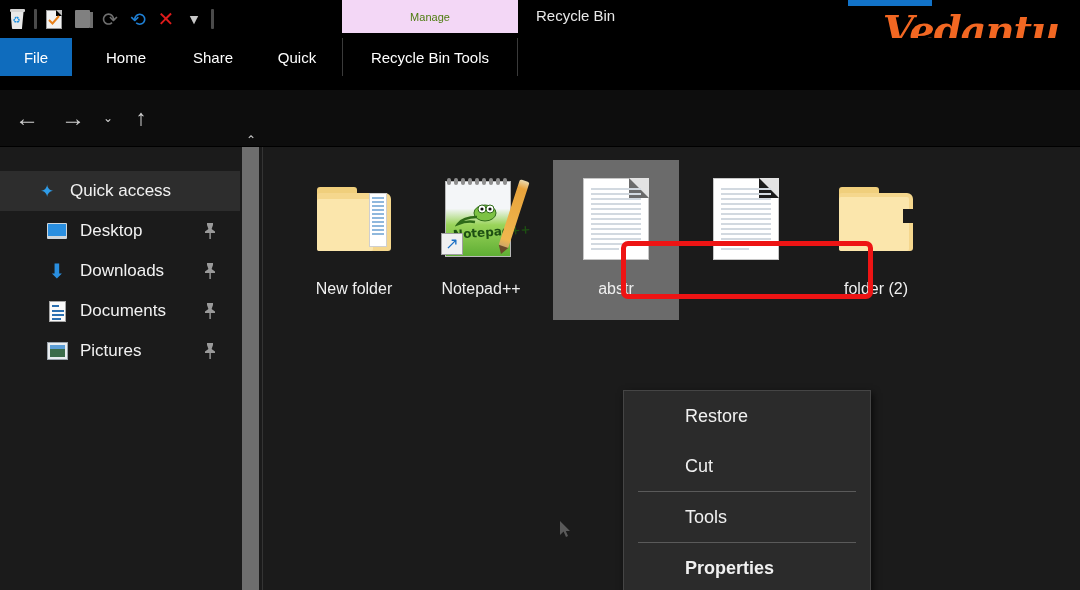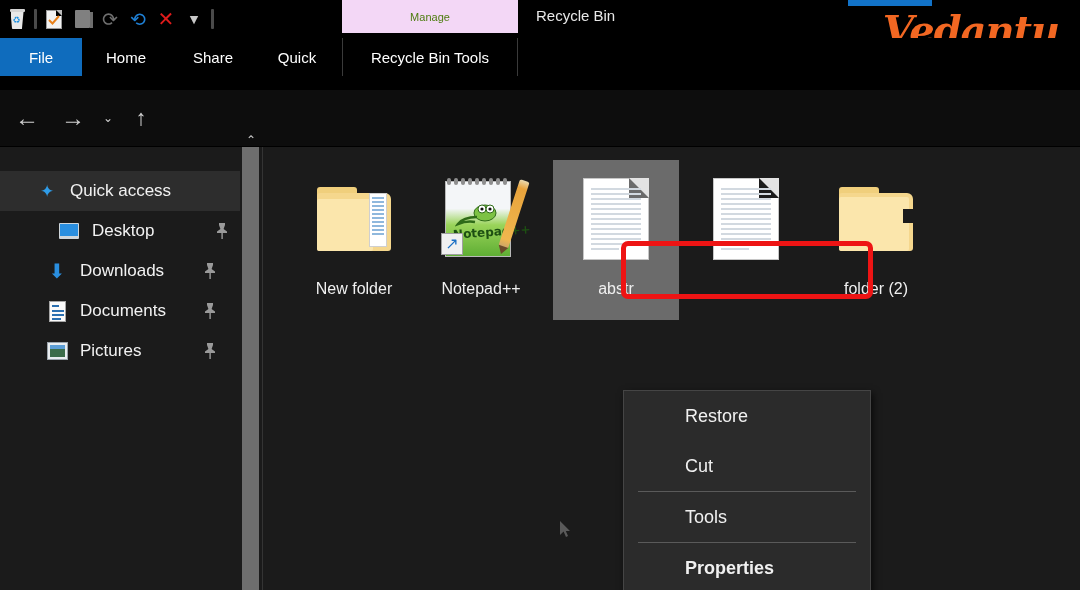--- a/index.html
+++ b/index.html
@@ -264,21 +264,21 @@
 
     <div id="blue-accent"></div>
 
     <div id="logo">
       <div class="mark">Vedantu</div>
       <div class="tag">Learn LIVE Online</div>
     </div>
   </div>
 
   <div id="tabstrip">
-    <div class="tab file" style="left:0px;width:82px;">
+    <div class="tab file" style="left:0px;width:72px;">
       <span>File</span>
     </div>
     <div class="tab" style="left:90px;width:72px;">
       <span>Home</span>
     </div>
     <div class="tab" style="left:178px;width:70px;">
       <span>Share</span>
     </div>
     <div class="tab" style="left:264px;width:66px;">
       <span>Quick</span>
@@ -320,21 +320,21 @@
 
     <div id="sidebar">
 
       <div class="nav-row selected" style="top:24px;">
         <span class="nav-ico">
             <span class="star-ic">✦</span>
           </span>
         <span class="nav-label">Quick access</span>
       </div>
 
-      <div class="nav-row child" style="top:64px;margin-left:12px;">
+      <div class="nav-row child" style="top:64px;">
         <span class="nav-ico">
             <span class="desktop-ic"></span>
           </span>
         <span class="nav-label">Desktop</span>
         <svg class="pin" viewBox="0 0 16 18">
           <path d="M5 1 h6 v2 l-1.4 4 3.4 2.6 v1.4 H3 V9.6 L6.4 7 5 3 Z" fill="#9a9a9a"></path>
           <rect x="7.4" y="11" width="1.4" height="6" fill="#9a9a9a"></rect>
         </svg>
       </div>
 

